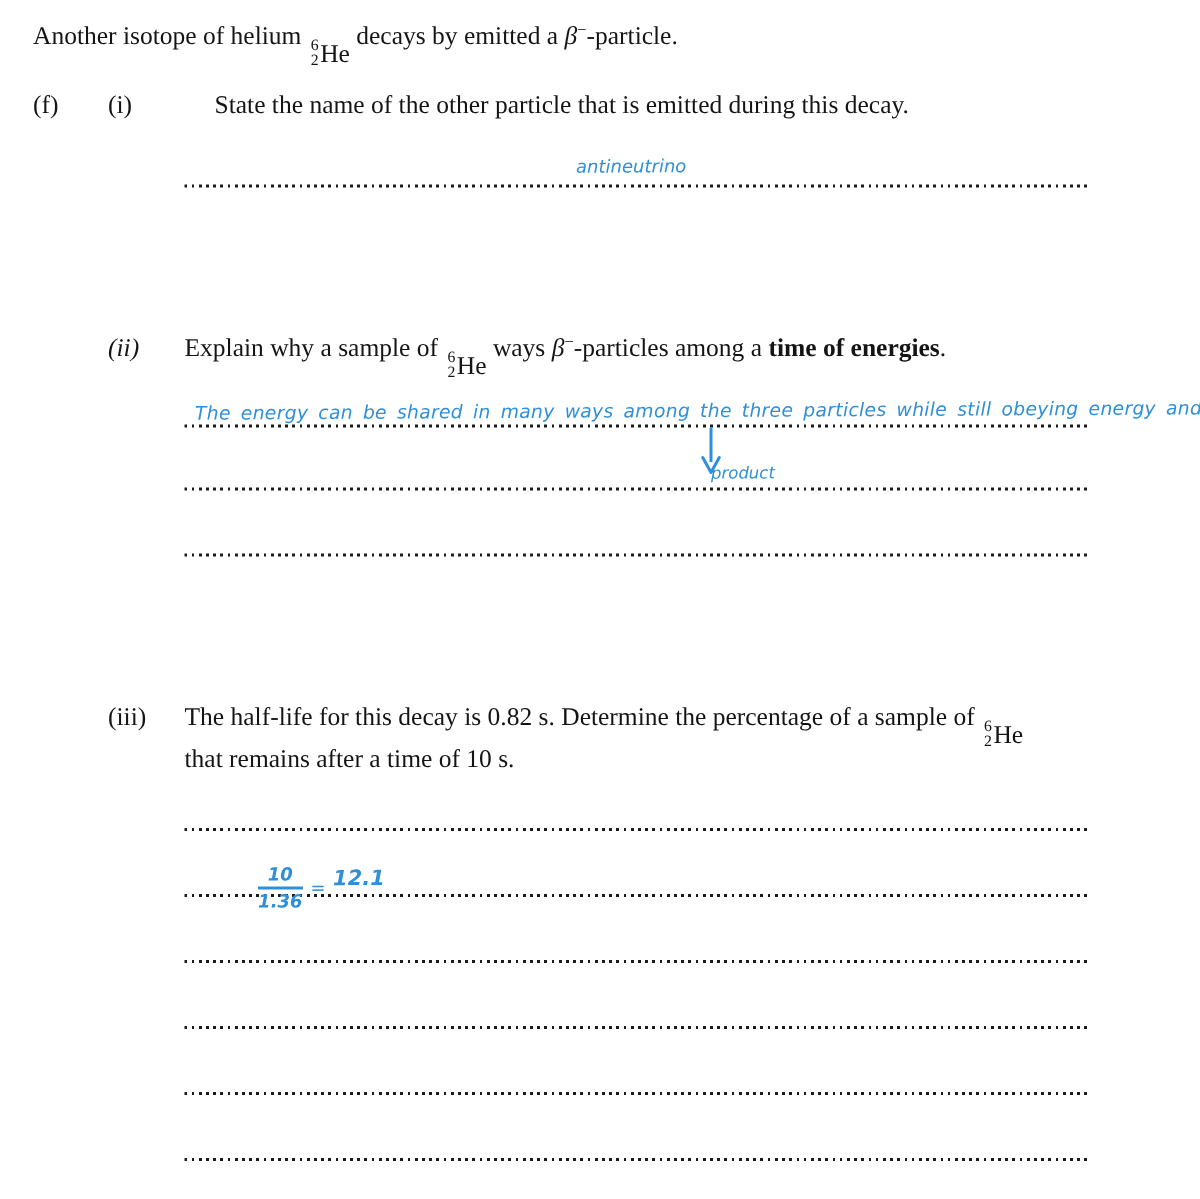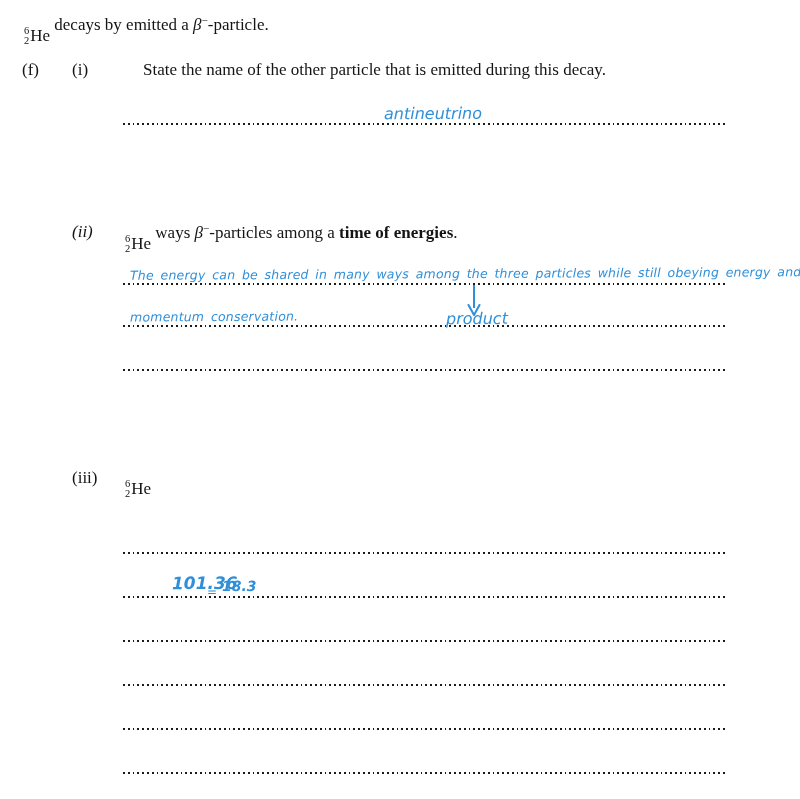--- a/index.html
+++ b/index.html
@@ -21,93 +21,96 @@
   .dotline{
     position:absolute;left:123px;width:604px;height:2px;
     background-image:repeating-linear-gradient(to right,#1b1b1b 0 1.8px,transparent 1.8px 4.8px);
   }
   
   .hw{
     position:absolute;font-family:"DejaVu Sans",sans-serif;font-style:italic;
     color:#2f8fd9;font-size:12.5px;white-space:nowrap;transform:rotate(-0.3deg);
   }
   .hw-line{letter-spacing:0.2px;word-spacing:2.5px;}
-  .frac{display:inline-flex;flex-direction:row;align-items:center;line-height:14px;font-size:17px;font-weight:bold;text-align:center;}
+  .frac{display:inline-flex;flex-direction:column;align-items:center;line-height:14px;font-size:12px;font-weight:bold;text-align:center;}
   .frac .bar{display:block;width:100%;height:1.6px;background:#2f8fd9;margin:1px 0;}
   .work-eq{font-size:12px;}
   .work-res{font-size:14px;font-weight:bold;}
   .arrow-svg{position:absolute;}
 </style>
 </head>
 <body>
 
 <div class="page">
 
   <div class="abs" style="left:22px;top:14px;">
+    <span>Another isotope of helium</span>
     <span class="nuclide">
         <span class="nstack">
           <span>6</span>
           <span>2</span>
         </span>
         <span>He</span>
       </span>
     <span>decays by emitted a </span><span class="beta"><span>β</span><sup>−</sup></span><span>-particle.</span>
   </div>
 
   <div class="abs q-label" style="left:22px;top:60px;">(f)</div>
   <div class="abs q-label" style="left:72px;top:60px;">(i)</div>
   <div class="abs" style="left:123px;top:60px;margin-left:20px;">State the name of the other particle that is emitted during this decay.</div>
 
   <div class="dotline" style="top:123px;"></div>
-  <div class="hw" style="left:384px;top:104px;font-size:16px;">antineutrino</div>
+  <div class="hw" style="left:384px;top:104px;font-size:12px;">antineutrino</div>
 
   <div class="abs q-label" style="left:72px;top:222px;font-style:italic;">(ii)</div>
   <div class="abs" style="left:123px;top:222px;">
+    <span>Explain why a sample of</span>
     <span class="nuclide">
         <span class="nstack">
           <span>6</span>
           <span>2</span>
         </span>
         <span>He</span>
       </span>
     <span>ways </span><span class="beta"><span>β</span><sup>−</sup></span><span>-particles among a </span><span class="bold">time of energies</span><span>.</span>
   </div>
 
   <div class="hw hw-line" style="left:130px;top:266px;">The energy can be shared in many ways among the three  particles while still obeying energy and</div>
   <div class="dotline" style="top:283px;"></div>
 
   <svg class="arrow-svg" style="left:466px;top:284px;" width="16" height="32" viewBox="0 0 16 32">
     <line x1="8" y1="1" x2="8" y2="24" stroke="#2f8fd9" stroke-width="2"></line>
     <path d="M2.5 21 L8 31 L13.5 21" fill="none" stroke="#2f8fd9" stroke-width="2" stroke-linecap="round" stroke-linejoin="round"></path>
   </svg>
 
-  <div class="hw hw-line" style="left:130px;top:309px;">momentum conservation.</div>
-  <div class="hw" style="left:446px;top:309px;font-size:16px;">product</div>
+  <div class="hw" style="left:474px;top:309px;font-size:11px;">product</div>
   <div class="dotline" style="top:325px;"></div>
   <div class="dotline" style="top:369px;"></div>
 
   <div class="abs q-label" style="left:72px;top:468px;">(iii)</div>
   <div class="abs" style="left:123px;top:468px;">
+    <span>The half-life for this decay is 0.82 s. Determine the percentage of a sample of</span>
     <span class="nuclide">
         <span class="nstack">
           <span>6</span>
           <span>2</span>
         </span>
         <span>He</span>
       </span>
   </div>
+  <div class="abs" style="left:123px;top:496px;">that remains after a time of 10 s.</div>
 
   <div class="dotline" style="top:552px;"></div>
   <div class="dotline" style="top:596px;"></div>
   <div class="dotline" style="top:640px;"></div>
   <div class="dotline" style="top:684px;"></div>
   <div class="dotline" style="top:728px;"></div>
   <div class="dotline" style="top:772px;"></div>
 
   <span class="hw frac" style="left:172px;top:576px;">
     <span>10</span>
     <span class="bar"></span>
     <span>1.36</span>
   </span>
   <span class="hw work-eq" style="left:207px;top:585px;">=</span>
-  <span class="hw work-res" style="left:222px;top:578px;">18.3</span>
+  <span class="hw work-res" style="left:222px;top:578px;">12.1</span>
 
 </div>
 
 </body></html>

